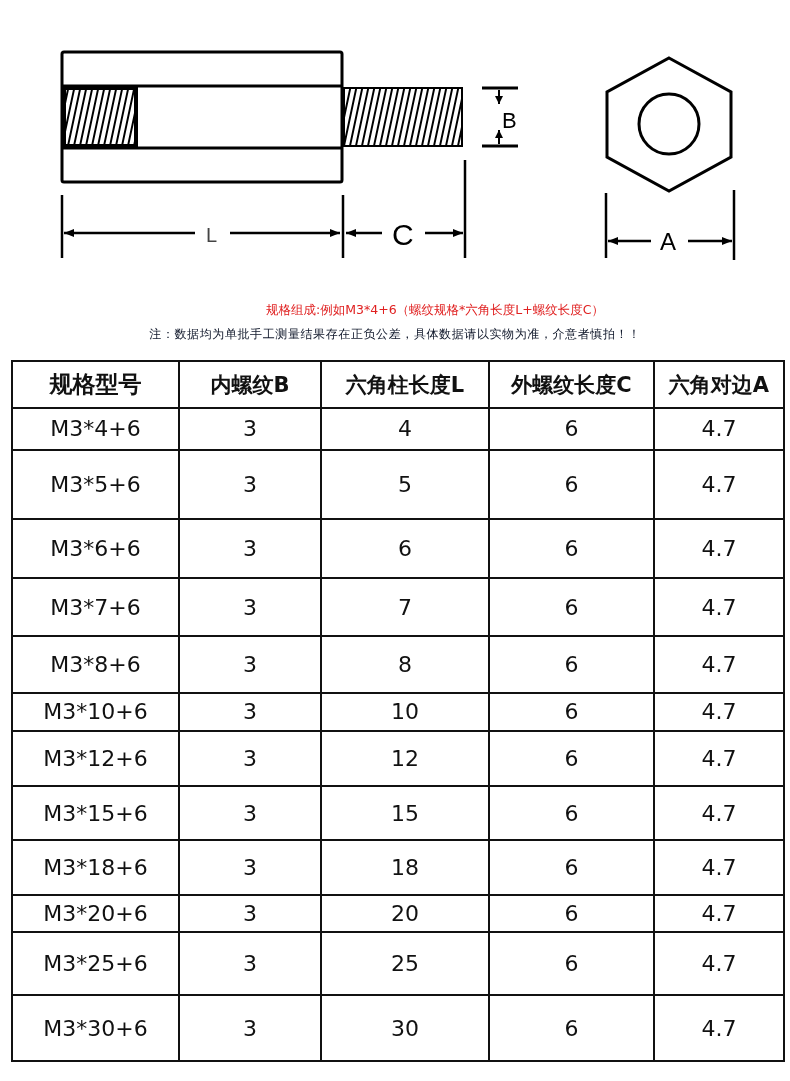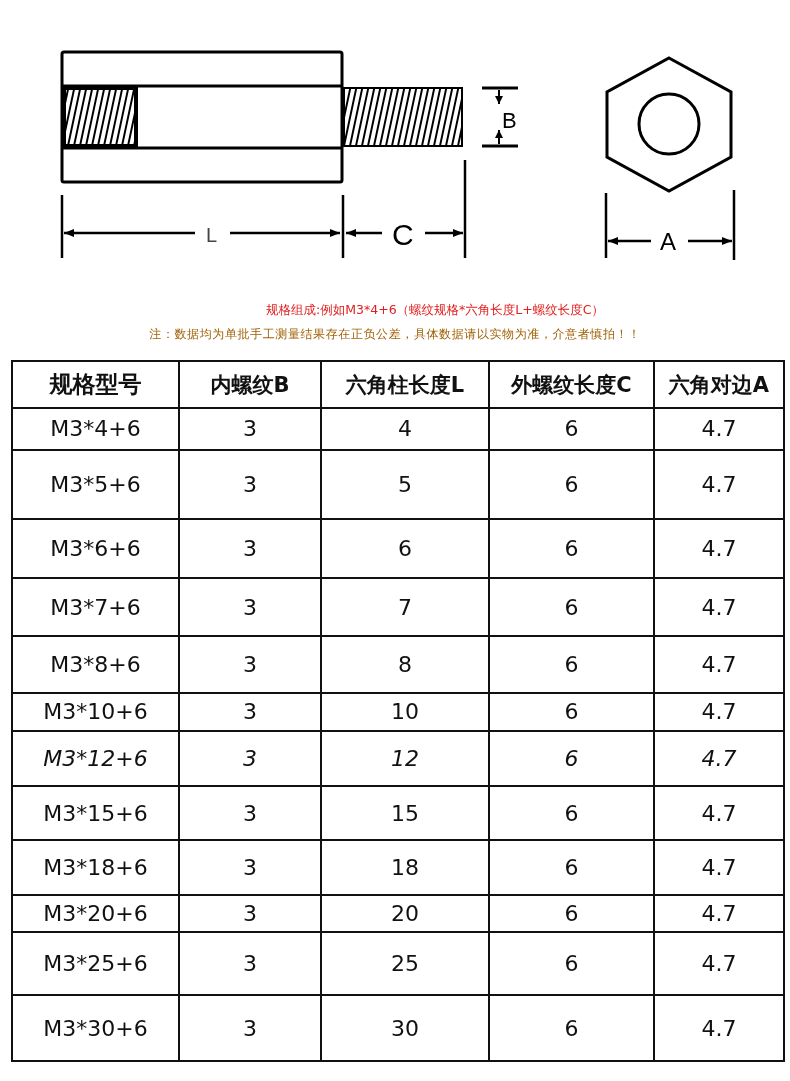--- a/index.html
+++ b/index.html
@@ -1,21 +1,21 @@
 <!DOCTYPE html>
 <html><head>
   <meta charset="utf-8">
   <style>
     html, body { margin: 0; padding: 0; background: #ffffff; }
     body { width: 790px; height: 1081px; position: relative; overflow: hidden;
            font-family: "DejaVu Sans", "Liberation Sans", sans-serif; color: #111; }
     .diagram { position: absolute; left: 0; top: 0; width: 790px; height: 290px; }
     .caption { position: absolute; left: 0; width: 790px; text-align: center; white-space: nowrap; }
     .caption-red { top: 302px; font-size: 12.5px; color: #e02020; padding-left: 40px; }
-    .caption-note { top: 326px; font-size: 12px; color: #a16207; letter-spacing: 0.6px; }
+    .caption-note { top: 326px; font-size: 12px; color: #0f172a; letter-spacing: 0.6px; }
     .spec-table { position: absolute; left: 11px; top: 360px; width: 772px; height: 702px;
                   border-collapse: collapse; border: 2px solid #701a75; table-layout: fixed; }
     .spec-table td, .spec-table th { border: 2px solid #111; text-align: center; padding: 0;
                   font-weight: normal; font-size: 22px; white-space: nowrap; overflow: hidden; }
     .spec-table th { font-weight: bold; font-size: 21px; height: 45px; }
     .spec-table th:first-child { font-size: 23px; }
     .spec-table td { font-size: 22px; }
   </style>
 </head>
 <body>
@@ -130,21 +130,21 @@
         <td>6</td>
         <td>4.7</td>
       </tr>
       <tr style="height: 30px;">
         <td>M3*10+6</td>
         <td>3</td>
         <td>10</td>
         <td>6</td>
         <td>4.7</td>
       </tr>
-      <tr style="height: 44px; font-style: italic;">
+      <tr style="height: 44px;">
         <td>M3*12+6</td>
         <td>3</td>
         <td>12</td>
         <td>6</td>
         <td>4.7</td>
       </tr>
       <tr style="height: 43px;">
         <td>M3*15+6</td>
         <td>3</td>
         <td>15</td>

